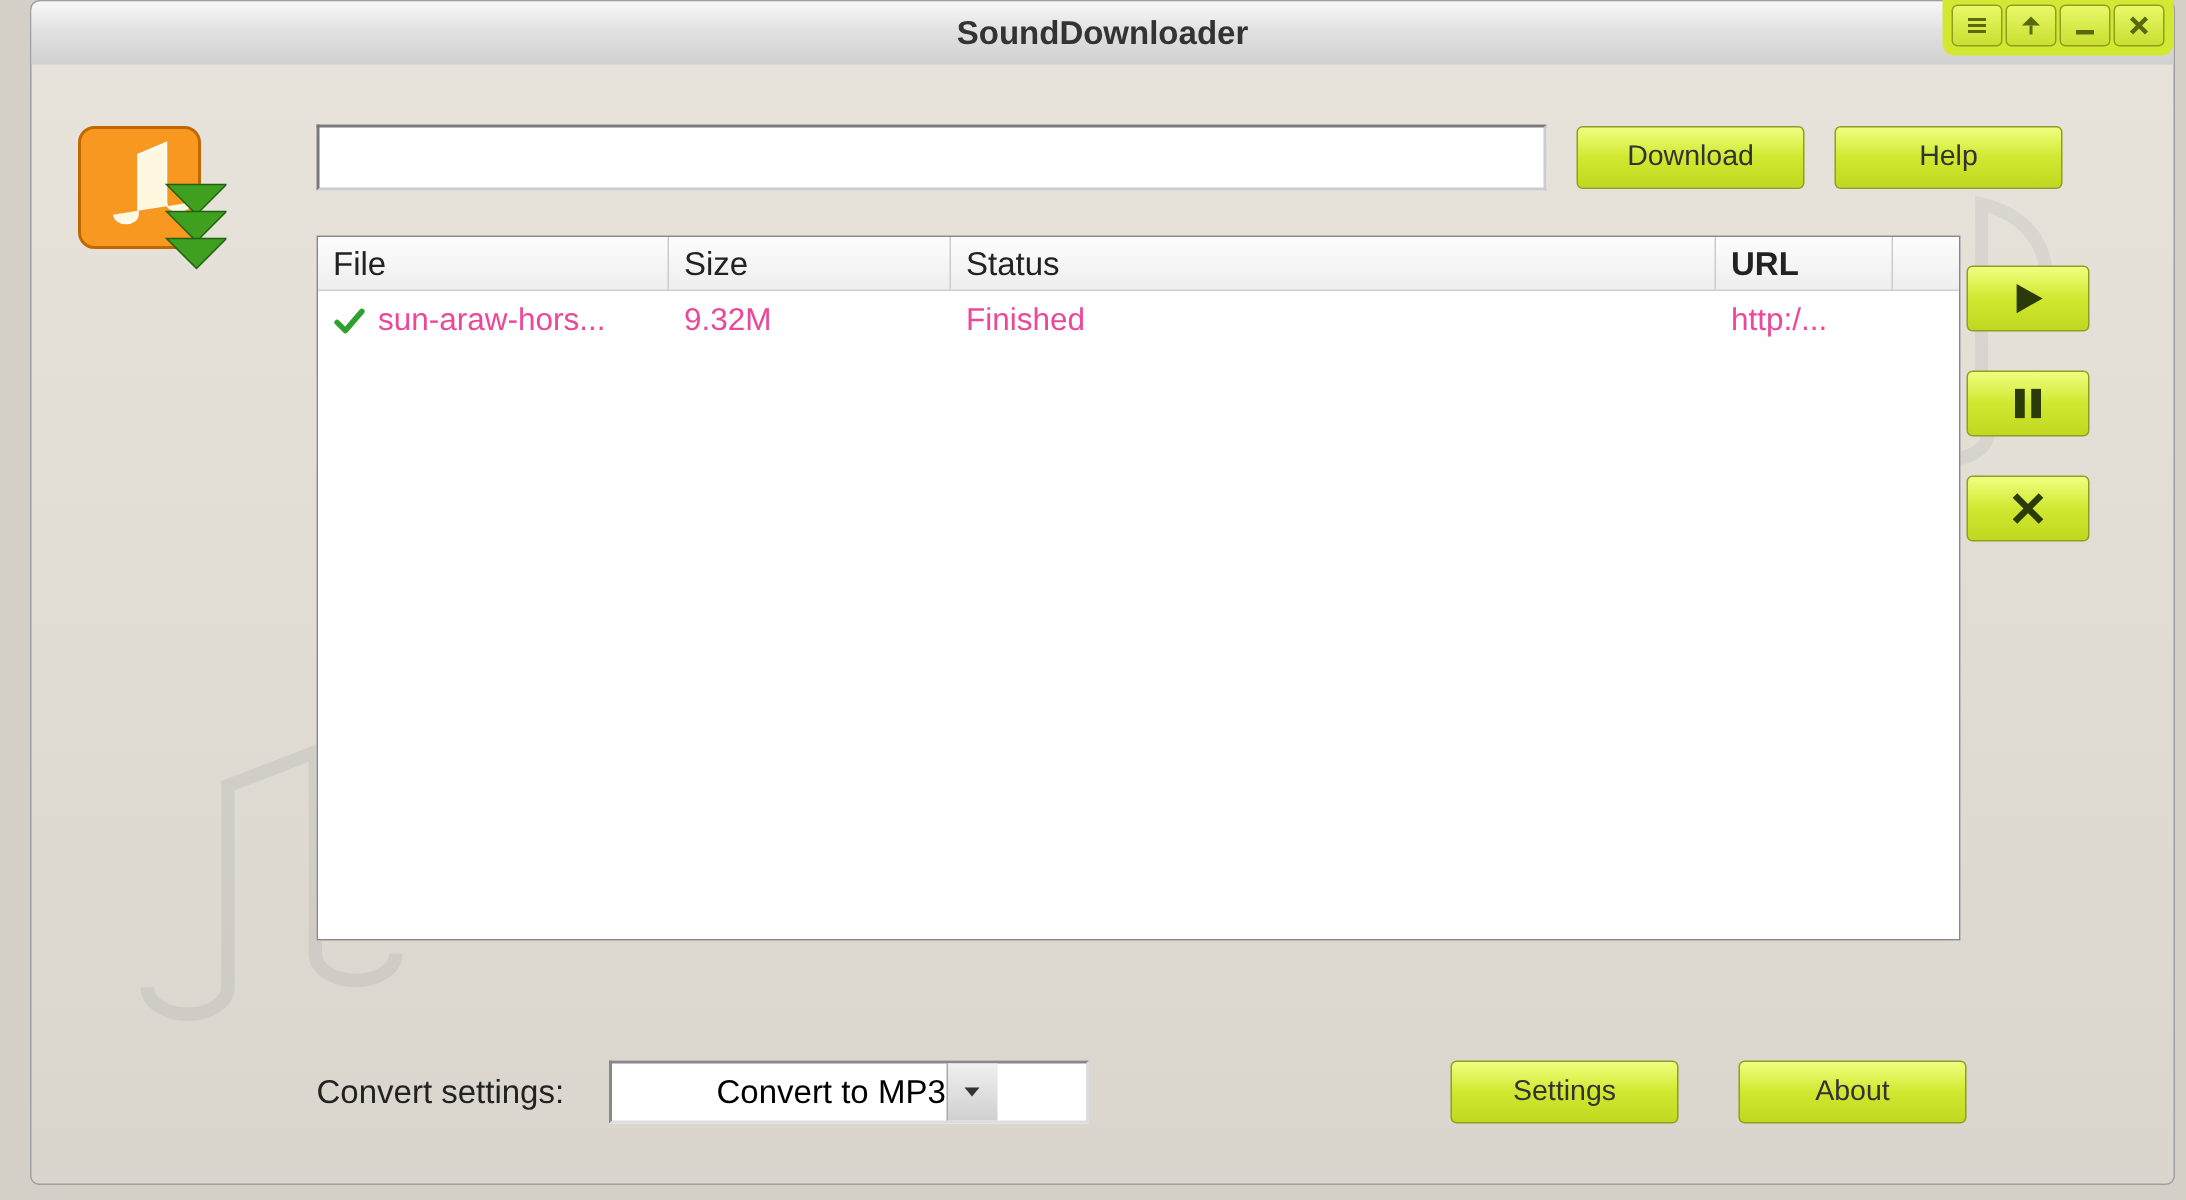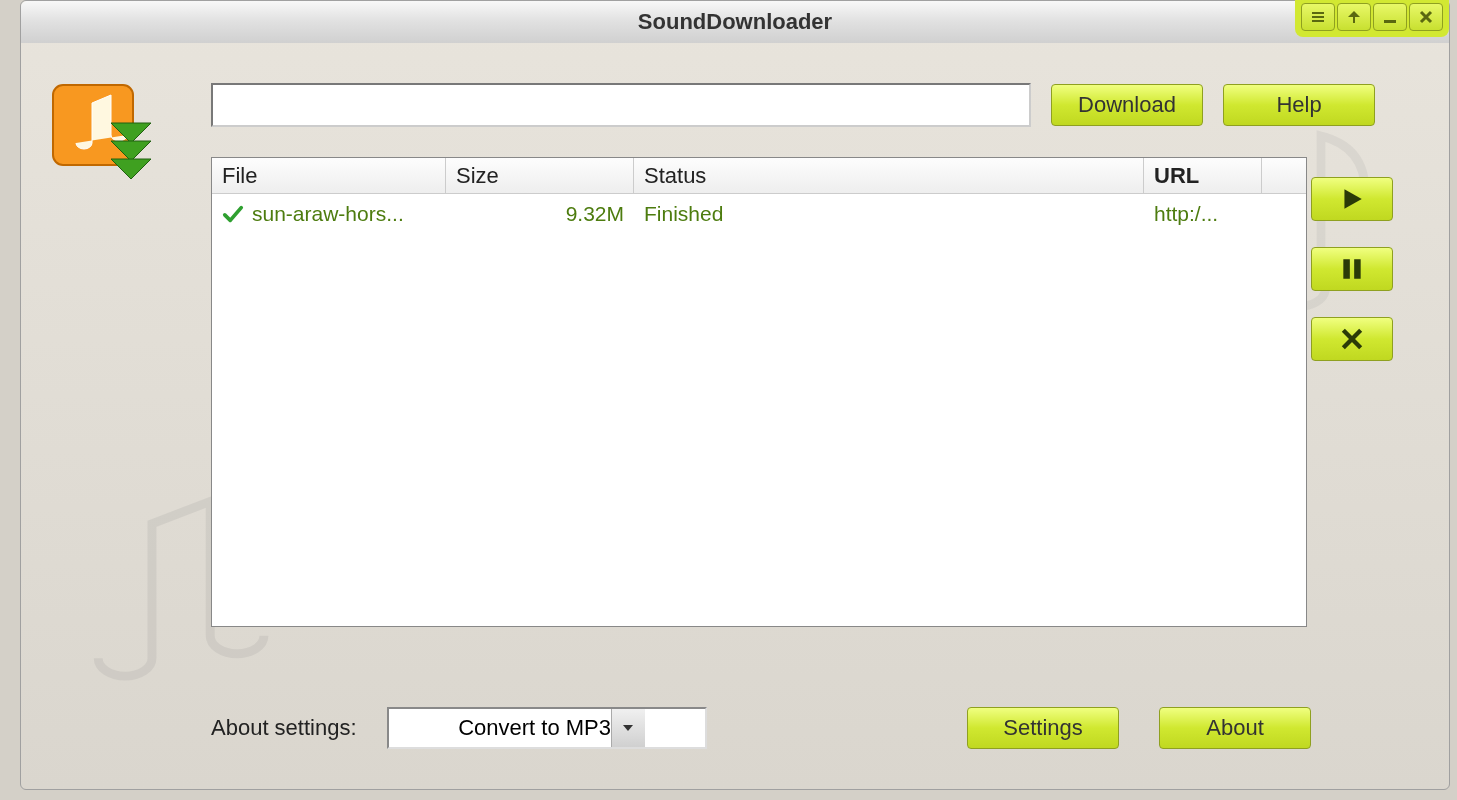--- a/index.html
+++ b/index.html
@@ -87,21 +87,21 @@
   background: white;
   font-size: 18px;
   padding: 0 8px;
 }
 .btn {
   height: 42px;
   padding: 0 24px;
   background: linear-gradient(to bottom, #f0ff80 0%, #d0e830 50%, #c0d820 100%);
   border: 1px solid #8fa020;
   border-radius: 4px;
-  font-size: 22px;
+  font-size: 19px;
   color: #333;
   cursor: pointer;
   min-width: 152px;
   display: flex;
   align-items: center;
   justify-content: center;
 }
 .table-container {
   width: 1096px;
   height: 470px;
@@ -129,25 +129,25 @@
 .th-spacer{ flex: 1; border-right: none; }
 .table-body {
   height: calc(100% - 36px);
   overflow: auto;
 }
 .row {
   display: flex;
   align-items: center;
   height: 40px;
   font-size: 21px;
-  color: #4d7c0f;
+  color: #ec4899;
 }
 .td { padding: 0 10px; display: flex; align-items: center; }
 .td-file  { width: 234px; gap: 8px; white-space: nowrap; overflow: hidden; }
-.td-size  { width: 188px; justify-content: flex-end; }
+.td-size  { width: 188px; }
 .td-status{ width: 510px; }
 .td-url   { width: 118px; white-space: nowrap; overflow: hidden; }
 .check-icon { width: 22px; height: 22px; flex-shrink: 0; }
 .side-buttons {
   position: absolute;
   left: 1290px;
   top: 134px;
   display: flex;
   flex-direction: column;
   gap: 26px;
@@ -318,21 +318,21 @@
           </svg>
       </div>
       <div class="side-btn">
         <svg viewBox="0 0 24 24">
             <path d="M4 4 L20 20 M20 4 L4 20" class="side-stroke" style="stroke-width:4"></path>
           </svg>
       </div>
     </div>
 
     <div class="bottom-row">
-      <span class="output-label">About settings:</span>
+      <span class="output-label">Convert settings:</span>
       <div class="output-select">
         <span>Convert to MP3</span>
         <div class="select-arrow-box">
           <svg width="14" height="14" viewBox="0 0 14 14">
               <path d="M2 4 L7 10 L12 4 Z" style="fill:#333"></path>
             </svg>
         </div>
       </div>
       <div class="bottom-spacer"></div>
       <div class="bottom-btns">

